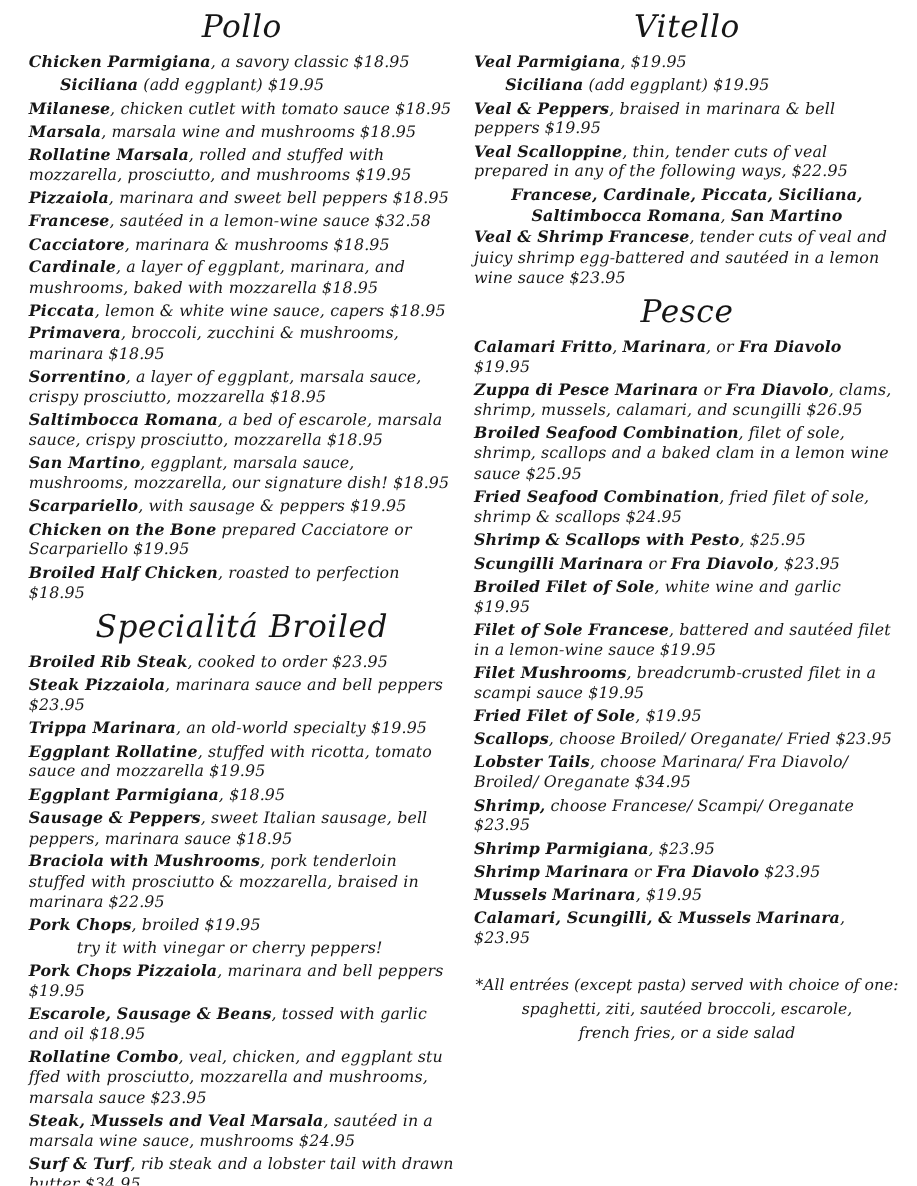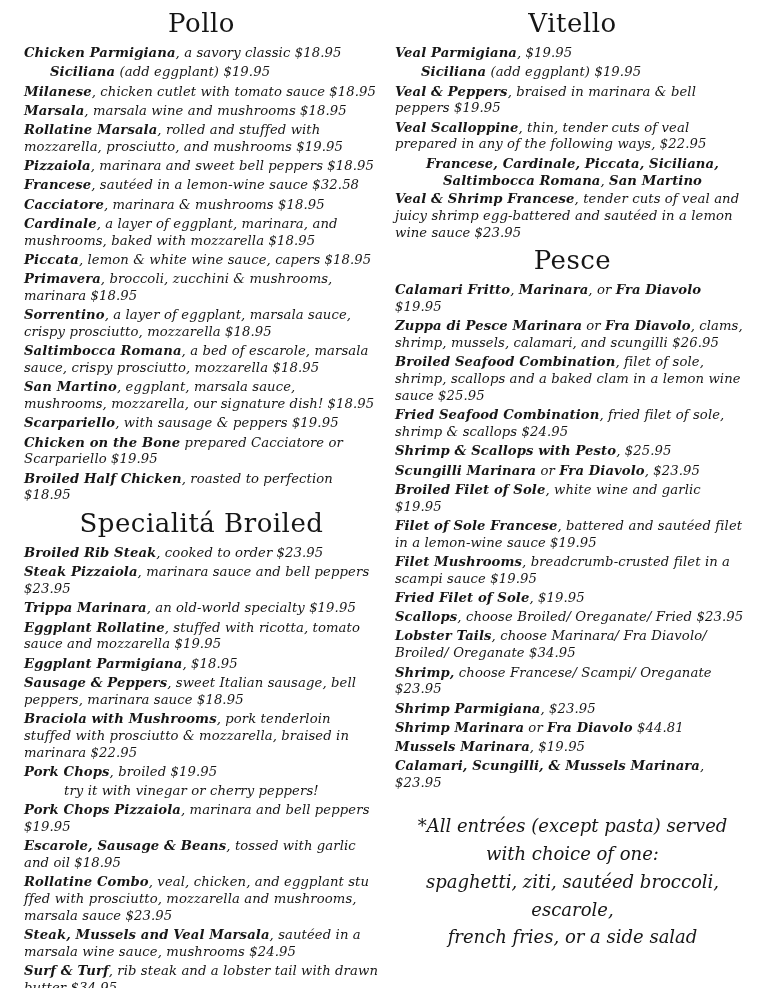--- a/index.html
+++ b/index.html
@@ -19,20 +19,21 @@
     width:764px;height:988px;
     padding:6px 14px 0 24px;
     display:grid;
     grid-template-columns:1fr 1fr;
     grid-template-rows:1fr auto;
     column-gap:16px;
   }
   .col{min-width:0;}
   .sec-title{
     font-family:"DejaVu Serif", serif;
+    font-style:italic;
     font-weight:normal;
     font-size:26px;
     text-align:center;
     margin:4px 0 7px;
     letter-spacing:.5px;
   }
   .col section:first-child .sec-title{margin-top:2px;}
   .item{
     font-style:italic;
     font-size:13.2px;
@@ -41,21 +42,21 @@
     letter-spacing:.1px;
   }
   .item .nm{font-weight:bold;}
   .item.indent{padding-left:26px;}
   .item.indent2{padding-left:40px;}
   .item.center{text-align:center;margin:1px 0;}
   .note{
     margin-top:20px;
     text-align:center;
     font-style:italic;
-    font-size:18px;
+    font-size:13px;
     line-height:1.55;
   }
   .note p{margin:0;}
 </style>
 </head>
 <body>
 
 <main class="page">
   <div class="col">
       <section>
@@ -116,21 +117,21 @@
         <p class="item"><span class="nm">Shrimp &amp; Scallops with Pesto</span><span class="ds">, $25.95</span></p>
         <p class="item"><span class="nm">Scungilli Marinara</span><span class="ds"> or </span><span class="nm">Fra Diavolo</span><span class="ds">, $23.95</span></p>
         <p class="item"><span class="nm">Broiled Filet of Sole</span><span class="ds">, white wine and garlic $19.95</span></p>
         <p class="item"><span class="nm">Filet of Sole Francese</span><span class="ds">, battered and sautéed filet in a lemon-wine sauce $19.95</span></p>
         <p class="item"><span class="nm">Filet Mushrooms</span><span class="ds">, breadcrumb-crusted filet in a scampi sauce $19.95</span></p>
         <p class="item"><span class="nm">Fried Filet of Sole</span><span class="ds">, $19.95</span></p>
         <p class="item"><span class="nm">Scallops</span><span class="ds">, choose Broiled/ Oreganate/ Fried $23.95</span></p>
         <p class="item"><span class="nm">Lobster Tails</span><span class="ds">, choose Marinara/ Fra Diavolo/ Broiled/ Oreganate $34.95</span></p>
         <p class="item"><span class="nm">Shrimp,</span><span class="ds"> choose Francese/ Scampi/ Oreganate $23.95</span></p>
         <p class="item"><span class="nm">Shrimp Parmigiana</span><span class="ds">, $23.95</span></p>
-        <p class="item"><span class="nm">Shrimp Marinara</span><span class="ds"> or </span><span class="nm">Fra Diavolo</span><span class="ds"> $44.81</span></p>
+        <p class="item"><span class="nm">Shrimp Marinara</span><span class="ds"> or </span><span class="nm">Fra Diavolo</span><span class="ds"> $23.95</span></p>
         <p class="item"><span class="nm">Mussels Marinara</span><span class="ds">, $19.95</span></p>
         <p class="item"><span class="nm">Calamari, Scungilli, &amp; Mussels Marinara</span><span class="ds">, $23.95</span></p>
       </section>
       <div class="note">
         <p>*All entrées (except pasta) served with choice of one:</p>
         <p>spaghetti, ziti, sautéed broccoli, escarole,</p>
         <p>french fries, or a side salad</p>
       </div>
     </div>
 

